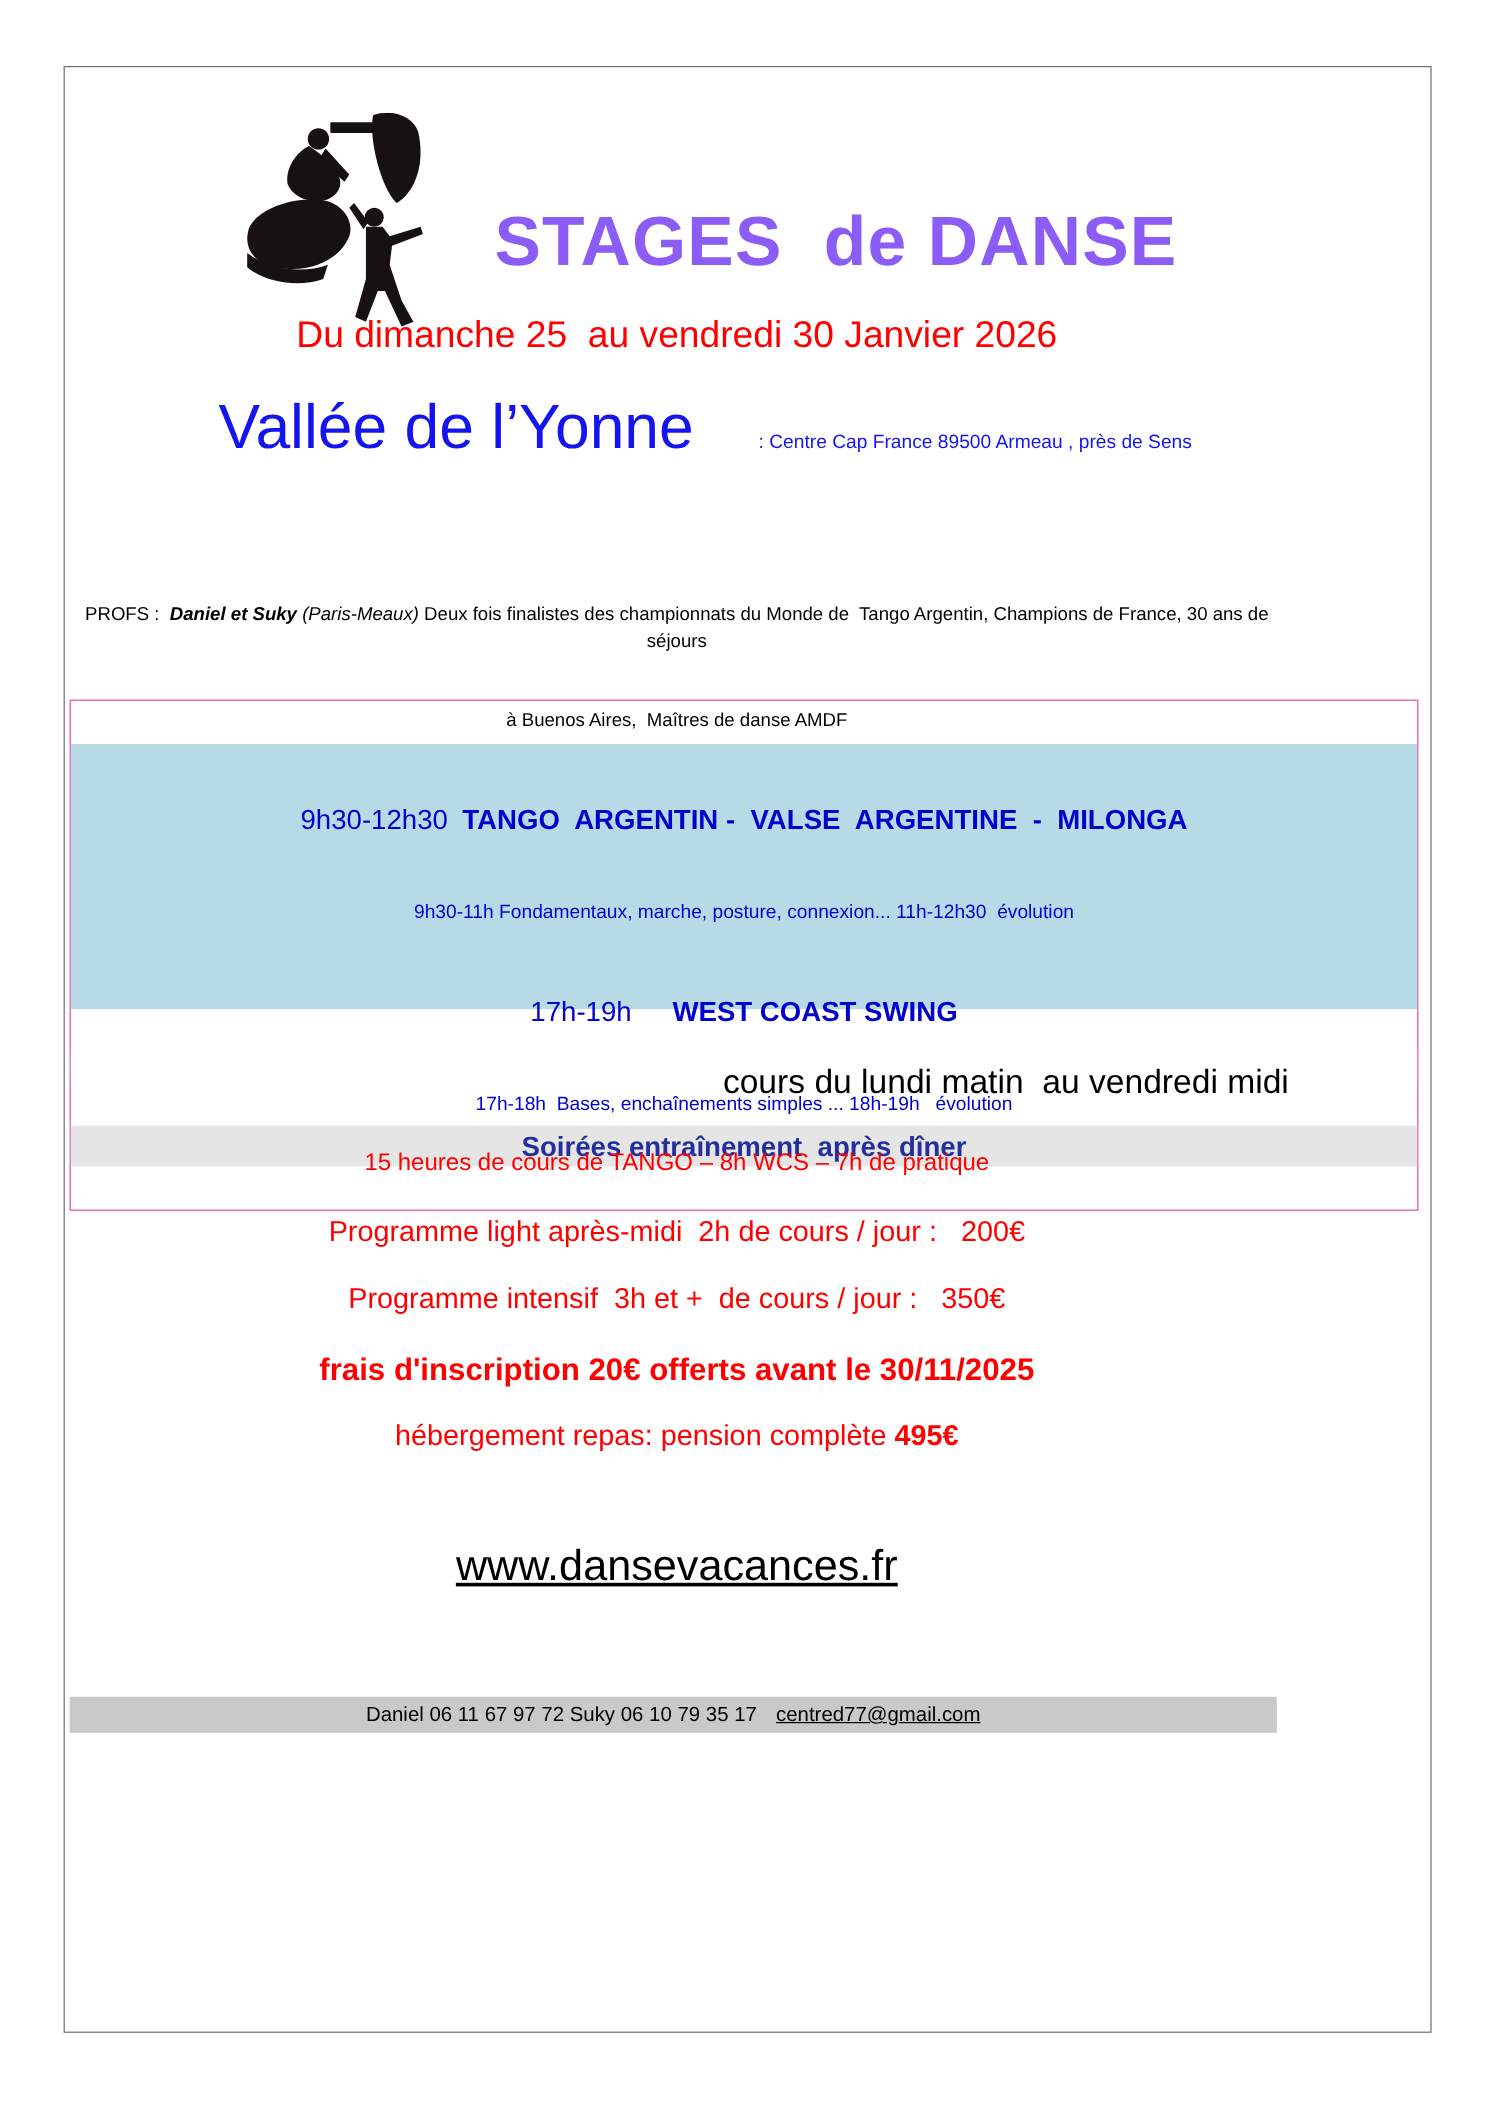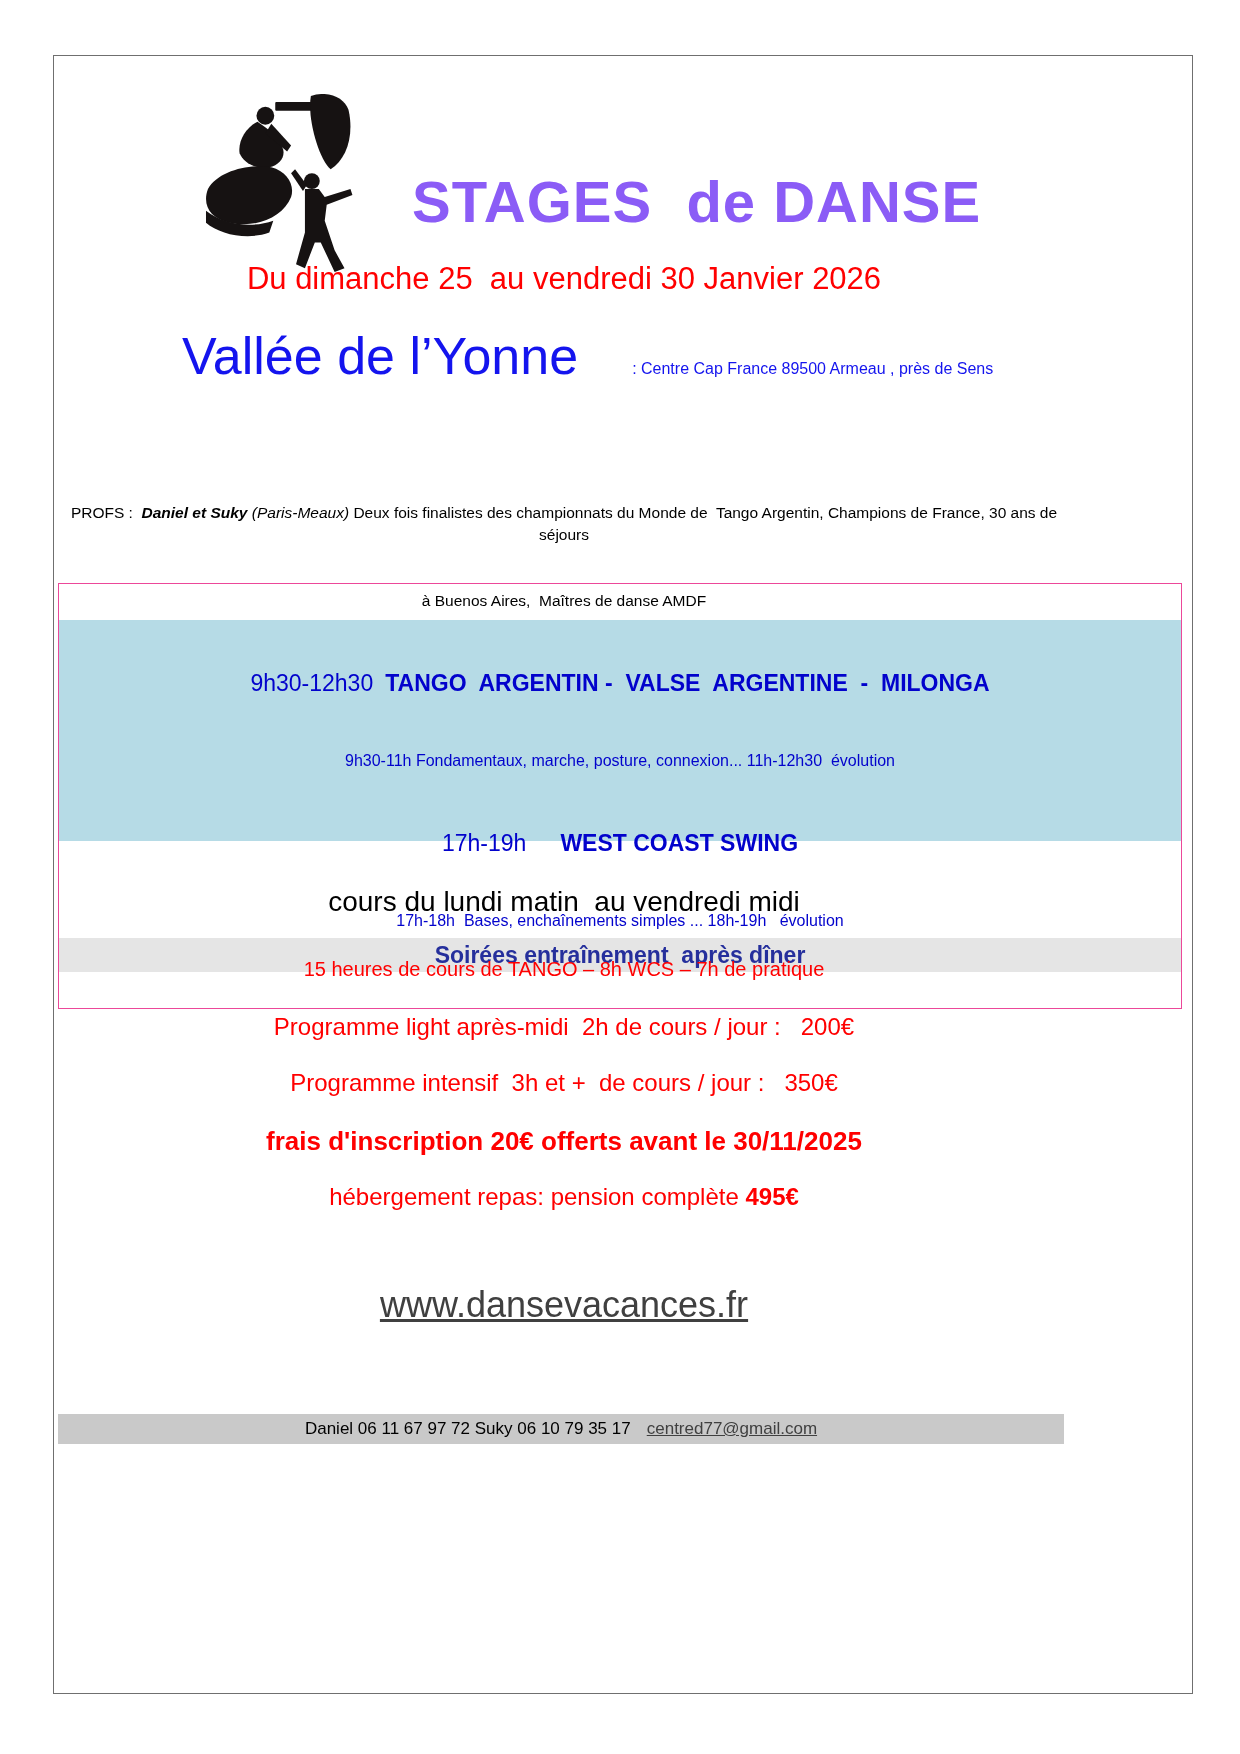--- a/index.html
+++ b/index.html
@@ -31,30 +31,30 @@
   .sched-heading .b{font-weight:bold;}
   .m-gap{margin-right:12px;}
   .e-gap{margin-right:34px;}
   .sched-detail{font-size:16px;color:#0202cc;margin-top:19px;}
   .sched-h2{padding-top:0;margin-top:24px;}
   .white-band{background:#ffffff;height:25px;}
   .orange-band{
     background:#e5e5e5;height:34px;line-height:34px;text-align:center;
     font-size:23px;font-weight:bold;color:#252f9c;
   }
-  .cours{top:830px;font-size:28px;color:#000;}
+  .cours{top:830px;font-size:28px;color:#000;text-align:right;}
   .red{color:#ff0000;}
   .r1{top:902px;font-size:20px;}
   .r2{top:957px;font-size:24px;}
   .r3{top:1013px;font-size:24px;}
   .r4{top:1070px;font-size:26px;font-weight:bold;}
   .r5{top:1127px;font-size:24px;}
   .b{font-weight:bold;}
   .website{top:1228px;}
-  .link{color:#404040;text-decoration:underline;cursor:pointer;}
+  .link{color:#000000;text-decoration:underline;cursor:pointer;}
   .url{font-size:36px;}
   .footer-bar{
     position:absolute;left:4px;top:1358px;width:1006px;height:30px;
     background:#c9c9c9;text-align:center;line-height:30px;font-size:17px;color:#000;
   }
   .email{margin-left:16px;}
 </style>
 </head>
 <body>
 

